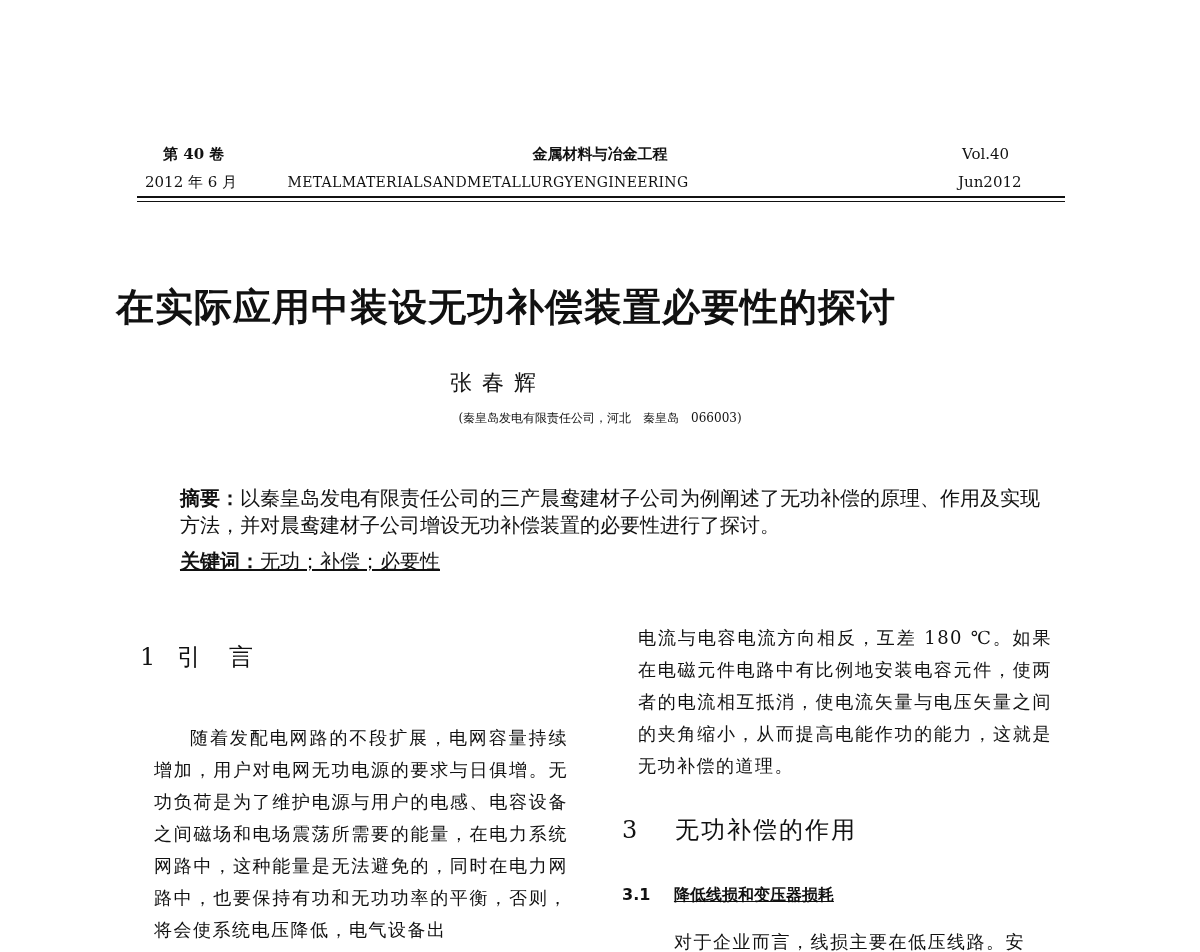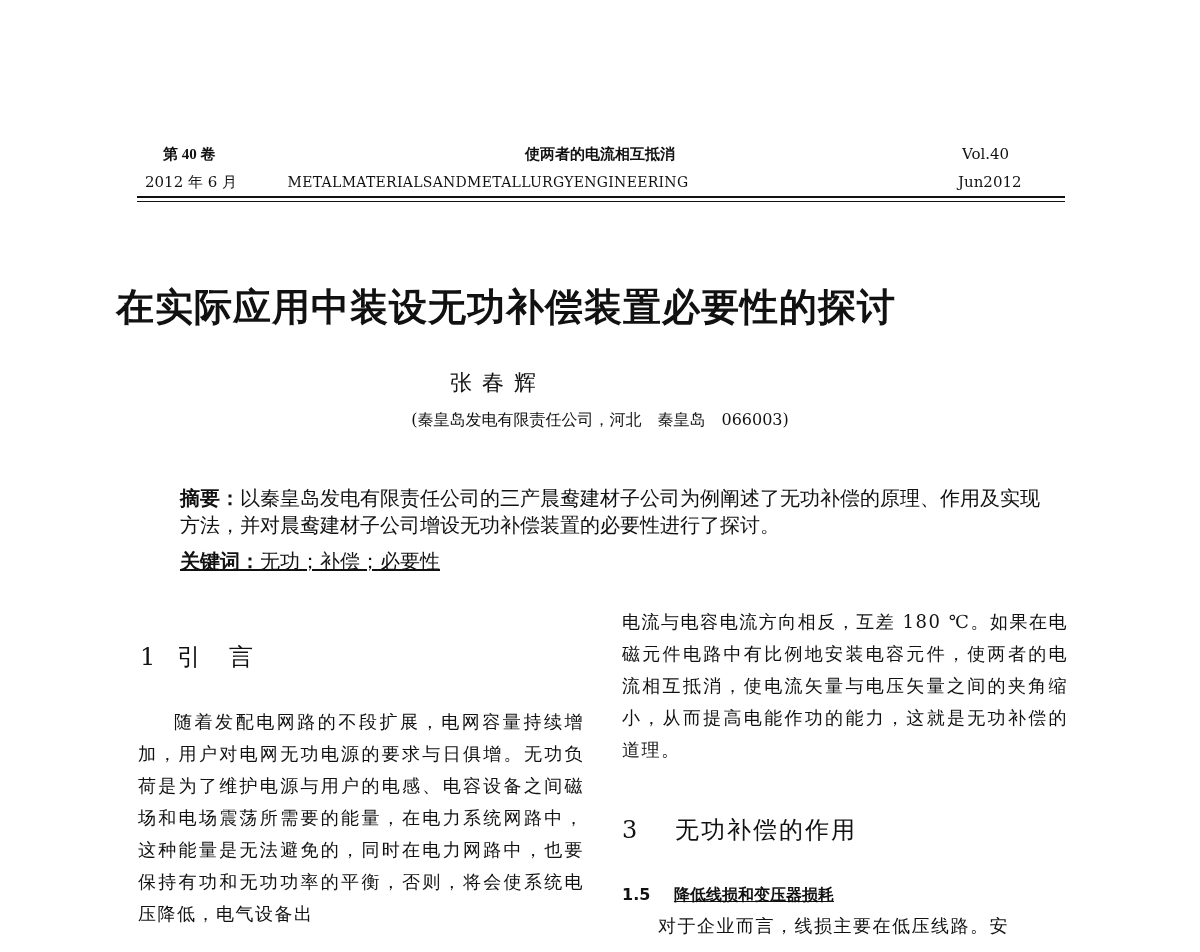--- a/index.html
+++ b/index.html
@@ -2,44 +2,44 @@
 <html><head>
   <meta charset="utf-8">
   <style>
     html, body { margin: 0; padding: 0; background: #ffffff; }
     body {
       width: 1200px; height: 952px; position: relative; overflow: hidden;
       font-family: "DejaVu Serif", "Liberation Serif", serif; color: #111;
     }
     .abs { position: absolute; }
     .hdr { font-size: 15px; line-height: 20px; }
-    .hdr-bold { font-weight: bold; font-family: Liberation Serif, serif; }
+    .hdr-bold { font-weight: bold; }
     .rule-thin { position: absolute; left: 137px; width: 928px; height: 1px; background: #111; }
     .rule-thick { position: absolute; left: 137px; width: 928px; height: 2px; background: #111; }
     .title {
       left: 0; width: 1012px; top: 282px; text-align: center;
       font-family: "DejaVu Sans", "Liberation Sans", sans-serif;
       font-size: 38px; font-weight: bold; letter-spacing: 1px; line-height: 50px;
     }
     .author { left: 0; width: 996px; top: 368px; text-align: center; font-size: 22px; letter-spacing: 10px; }
-    .affil { left: 0; width: 1200px; top: 410px; text-align: center; font-size: 16px; }
+    .affil { left: 0; width: 1200px; top: 410px; text-align: center; font-size: 12px; }
     .abstract { left: 180px; width: 860px; font-size: 20px; line-height: 27px; }
     .abstract b { font-family: "DejaVu Sans", sans-serif; }
     .col { font-size: 18px; line-height: 32px; letter-spacing: 1.5px; text-align: justify; }
-    .col p { margin: 0; }
+    .col p { margin: 16px; }
     .indent { text-indent: 2em; }
     .sec { font-size: 24px; letter-spacing: 2px; }
     .subsec { font-size: 16px; font-weight: bold; font-family: "DejaVu Sans", sans-serif; }
   </style>
 </head>
 <body>
 
 <div class="abs hdr hdr-bold" style="left:163px; top:144px;">第 40 卷</div>
 <div class="abs hdr" style="left:145px; top:172px;">2012 年 6 月</div>
-<div class="abs hdr hdr-bold" style="left:0; width:1200px; text-align:center; top:144px;">使两者的电流相互抵消</div>
+<div class="abs hdr hdr-bold" style="left:0; width:1200px; text-align:center; top:144px;">金属材料与冶金工程</div>
 <div class="abs hdr" style="left:0; width:976px; text-align:center; top:172px; font-size:14px; letter-spacing:0.3px;">METALMATERIALSANDMETALLURGYENGINEERING</div>
 <div class="abs hdr" style="left:962px; top:144px;text-align:right;">Vol.40</div>
 <div class="abs hdr" style="left:958px; top:172px;">Jun2012</div>
 <div class="rule-thick" style="top:196px;"></div>
 <div class="rule-thin" style="top:201px;"></div>
 
 <div class="abs title">在实际应用中装设无功补偿装置必要性的探讨</div>
 <div class="abs author">张春辉</div>
 <div class="abs affil">(秦皇岛发电有限责任公司，河北　秦皇岛　066003)</div>
 
@@ -59,18 +59,18 @@
 </div>
 
 <div class="abs col" style="left:622px; top:606px; width:446px;">
   <p>电流与电容电流方向相反，互差 180 ℃。如果在电磁元件电路中有比例地安装电容元件，使两者的电流相互抵消，使电流矢量与电压矢量之间的夹角缩小，从而提高电能作功的能力，这就是无功补偿的道理。</p>
 </div>
 <div class="abs sec" style="left:622px; top:814px;">
   <span>3</span>
   <span style="margin-left:26px;">无功补偿的作用</span>
 </div>
 <div class="abs subsec" style="left:622px; top:885px;">
-  <span>1.5</span>
+  <span>3.1</span>
   <span style="margin-left:18px;text-decoration:underline;">降低线损和变压器损耗</span>
 </div>
 <div class="abs col" style="left:622px; top:910px; width:446px;">
   <p class="indent">对于企业而言，线损主要在低压线路。安</p>
 </div>
 
 </body></html>

